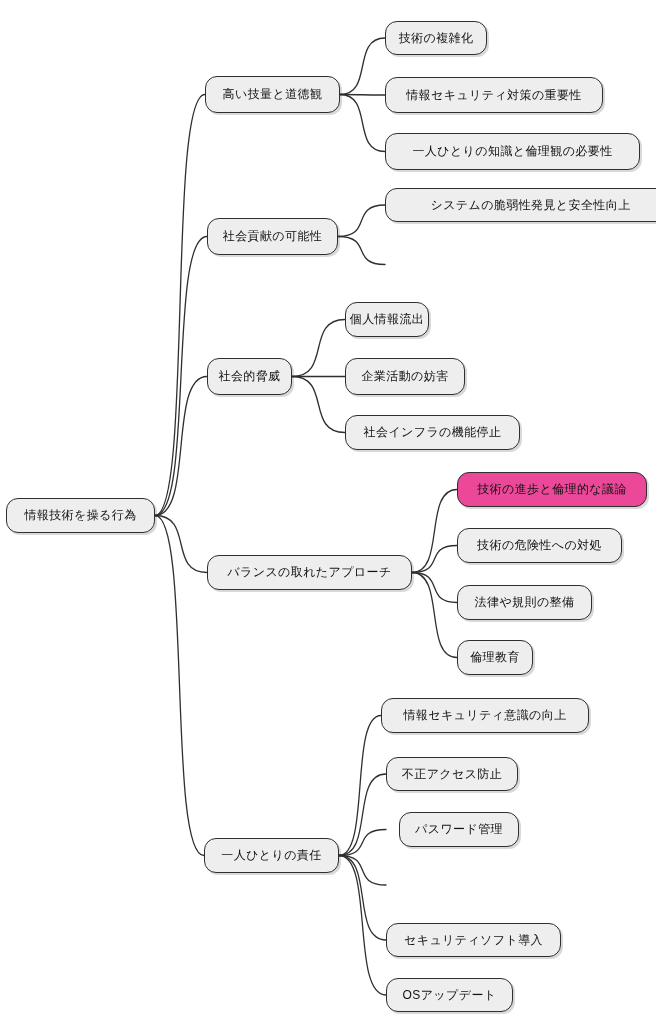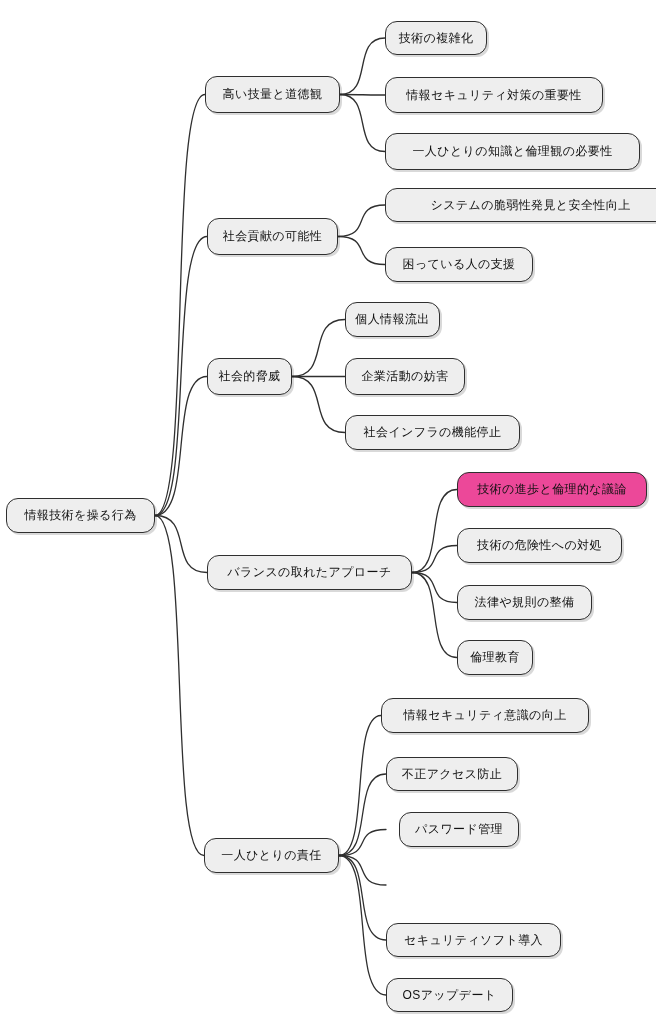--- a/index.html
+++ b/index.html
@@ -77,22 +77,21 @@
 <div class="node" style="left: 6px; top: 498px; width: 149px; height: 35px; background: rgb(238, 238, 238); border-color: rgb(47, 47, 47); color: rgb(17, 17, 17);">情報技術を操る行為</div>
     <div class="node" style="left: 205px; top: 76px; width: 135px; height: 37px; background: rgb(238, 238, 238); border-color: rgb(47, 47, 47); color: rgb(17, 17, 17);">高い技量と道徳観</div>
     <div class="node" style="left: 207px; top: 218px; width: 131px; height: 37px; background: rgb(238, 238, 238); border-color: rgb(47, 47, 47); color: rgb(17, 17, 17);">社会貢献の可能性</div>
     <div class="node" style="left: 207px; top: 358px; width: 85px; height: 37px; background: rgb(238, 238, 238); border-color: rgb(47, 47, 47); color: rgb(17, 17, 17);">社会的脅威</div>
     <div class="node" style="left: 207px; top: 555px; width: 205px; height: 35px; background: rgb(238, 238, 238); border-color: rgb(47, 47, 47); color: rgb(17, 17, 17);">バランスの取れたアプローチ</div>
     <div class="node" style="left: 204px; top: 838px; width: 135px; height: 35px; background: rgb(238, 238, 238); border-color: rgb(47, 47, 47); color: rgb(17, 17, 17);">一人ひとりの責任</div>
     <div class="node" style="left: 385px; top: 21px; width: 102px; height: 34px; background: rgb(238, 238, 238); border-color: rgb(47, 47, 47); color: rgb(17, 17, 17);">技術の複雑化</div>
     <div class="node" style="left: 385px; top: 77px; width: 218px; height: 36px; background: rgb(238, 238, 238); border-color: rgb(47, 47, 47); color: rgb(17, 17, 17);">情報セキュリティ対策の重要性</div>
     <div class="node" style="left: 385px; top: 133px; width: 255px; height: 37px; background: rgb(238, 238, 238); border-color: rgb(47, 47, 47); color: rgb(17, 17, 17);">一人ひとりの知識と倫理観の必要性</div>
     <div class="node" style="left: 385px; top: 188px; width: 291px; height: 34px; background: rgb(238, 238, 238); border-color: rgb(47, 47, 47); color: rgb(17, 17, 17);">システムの脆弱性発見と安全性向上</div>
-    <div class="node" style="left: 385px; top: 247px; width: 148px; height: 35px; background: rgb(238, 238, 238); border-color: rgb(47, 47, 47); color: rgb(17, 17, 17);">困っている人の支援</div>
-    <div class="node" style="left: 345px; top: 302px; width: 95px; height: 35px; background: rgb(238, 238, 238); border-color: rgb(47, 47, 47); color: rgb(17, 17, 17);">個人情報流出</div>
+    <div class="node" style="left: 345px; top: 302px; width: 84px; height: 35px; background: rgb(238, 238, 238); border-color: rgb(47, 47, 47); color: rgb(17, 17, 17);">個人情報流出</div>
     <div class="node" style="left: 345px; top: 358px; width: 120px; height: 37px; background: rgb(238, 238, 238); border-color: rgb(47, 47, 47); color: rgb(17, 17, 17);">企業活動の妨害</div>
     <div class="node" style="left: 345px; top: 415px; width: 175px; height: 35px; background: rgb(238, 238, 238); border-color: rgb(47, 47, 47); color: rgb(17, 17, 17);">社会インフラの機能停止</div>
     <div class="node" style="left: 457px; top: 472px; width: 190px; height: 35px; background: #ec4899; border-color: rgb(47, 47, 47); color: rgb(17, 17, 17);">技術の進歩と倫理的な議論</div>
     <div class="node" style="left: 457px; top: 528px; width: 165px; height: 35px; background: rgb(238, 238, 238); border-color: rgb(47, 47, 47); color: rgb(17, 17, 17);">技術の危険性への対処</div>
     <div class="node" style="left: 457px; top: 585px; width: 135px; height: 35px; background: rgb(238, 238, 238); border-color: rgb(47, 47, 47); color: rgb(17, 17, 17);">法律や規則の整備</div>
     <div class="node" style="left: 457px; top: 640px; width: 76px; height: 35px; background: rgb(238, 238, 238); border-color: rgb(47, 47, 47); color: rgb(17, 17, 17);">倫理教育</div>
     <div class="node" style="left: 381px; top: 698px; width: 208px; height: 35px; background: rgb(238, 238, 238); border-color: rgb(47, 47, 47); color: rgb(17, 17, 17);">情報セキュリティ意識の向上</div>
     <div class="node" style="left: 386px; top: 757px; width: 132px; height: 34px; background: rgb(238, 238, 238); border-color: rgb(47, 47, 47); color: rgb(17, 17, 17);">不正アクセス防止</div>
     <div class="node" style="left: 399px; top: 812px; width: 120px; height: 35px; background: rgb(238, 238, 238); border-color: rgb(47, 47, 47); color: rgb(17, 17, 17);">パスワード管理</div>
     <div class="node" style="left: 386px; top: 923px; width: 175px; height: 34px; background: rgb(238, 238, 238); border-color: rgb(47, 47, 47); color: rgb(17, 17, 17);">セキュリティソフト導入</div>

